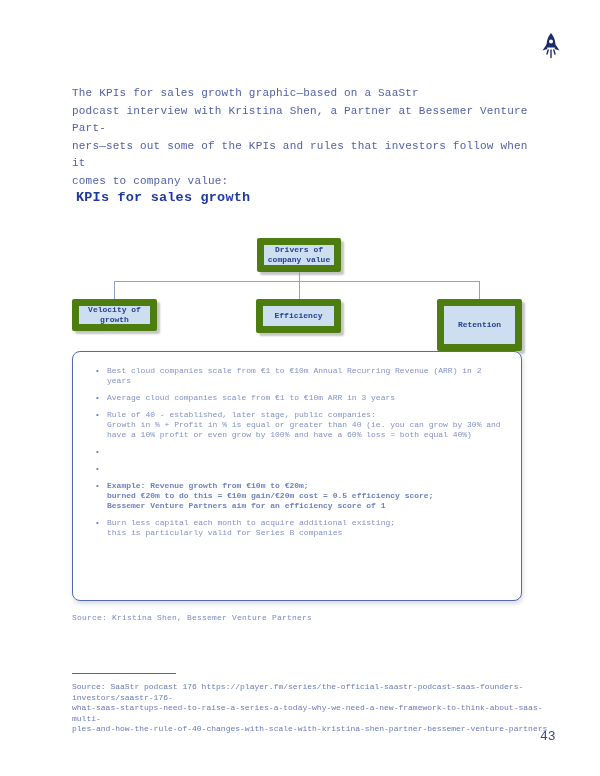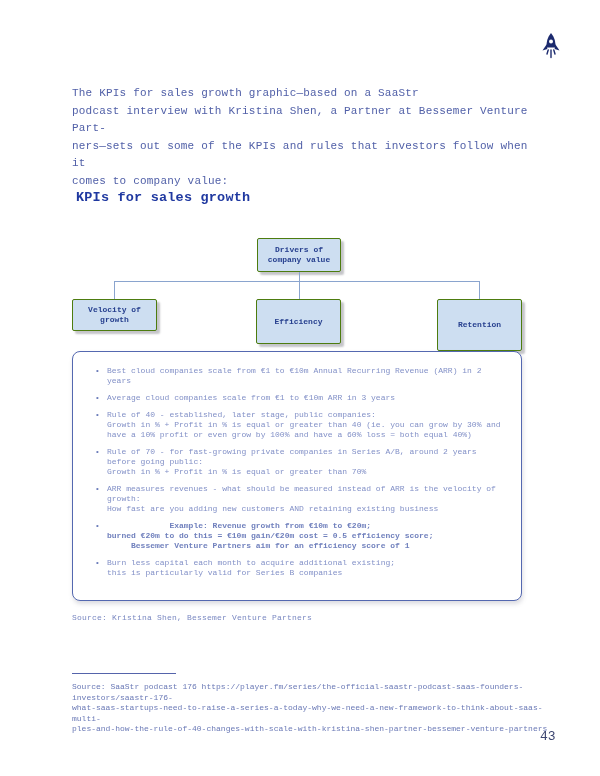--- a/index.html
+++ b/index.html
@@ -14,47 +14,47 @@
     position:absolute; left:72px; top:74px; width:474px;
     font-size:11px; line-height:17.5px; letter-spacing:0.2px;
     color:#5160a8; white-space:pre-line;
   }
   .heading {
     position:absolute; left:76px; top:179px;
     font-size:13.5px; font-weight:bold; letter-spacing:0.2px;
     color:#1f38a0;
   }
   .node {
-    position:absolute; background:#cddef1; border:1px solid #4d7c0f;
+    position:absolute; background:#cddef1; border:7px solid #4d7c0f;
     border-radius:2px; box-shadow:3px 3px 2px rgba(110,110,120,0.40);
     display:flex; align-items:center; justify-content:center; text-align:center;
     font-size:8px; font-weight:bold; line-height:10px; color:#27408f;
     white-space:pre-line;
   }
   .root-node       { left:257px; top:227px; width:84px; height:34px; }
   .child-velocity  { left:72px;  top:288px; width:85px; height:32px; }
-  .child-efficiency{ left:256px; top:288px; width:85px; height:45px; }
+  .child-efficiency{ left:256px; top:288px; width:85px; height:34px; }
   .child-retention { left:437px; top:288px; width:85px; height:52px; }
   .connector { position:absolute; background:#8aa4ce; }
   .c-v-root { left:299px; top:261px; width:1px;  height:9px; }
   .c-h      { left:114px; top:270px; width:366px; height:1px; }
   .c-v-1    { left:114px; top:270px; width:1px;  height:18px; }
   .c-v-2    { left:299px; top:270px; width:1px;  height:18px; }
   .c-v-3    { left:479px; top:270px; width:1px;  height:18px; }
   .kpi-box {
     position:absolute; left:72px; top:340px; width:450px; height:250px;
     background:#ffffff; border:1px solid #5468b0; border-radius:8px;
     box-shadow:1px 3px 4px rgba(120,120,140,0.25);
     padding:14px 16px 10px 20px;
   }
   .kpi-box ul { list-style:none; display:flex; flex-direction:column; gap:7px; }
   .kpi-box li { display:flex; font-size:8px; line-height:10px; color:#8290c7; }
   .marker { flex:0 0 14px; width:14px; padding-left:2px; color:#6b7cba; }
   .b-text { white-space:pre-line; }
-  .b-bold { display:block; white-space:pre-line; font-weight:bold; color:#7080bd;text-align:center; }
+  .b-bold { display:block; white-space:pre-line; font-weight:bold; color:#7080bd; }
   .source { position:absolute; left:72px; top:602px; font-size:8px; color:#7b89c2; letter-spacing:0.2px; }
   .rule   { position:absolute; left:72px; top:662px; width:104px; height:1px; background:#5564ab; }
   .footnote {
     position:absolute; left:72px; top:671px; width:478px;
     font-size:8px; line-height:10.5px; color:#6a79b6; white-space:pre-line;
   }
   .pagenum { position:absolute; left:540px; top:718px; font-size:13px; color:#3b4570; }
 </style>
 </head>
 <body>
@@ -116,33 +116,23 @@
         <span class="marker">•</span>
         <span>
           <span class="b-text">Rule of 40 - established, later stage, public companies:
 Growth in % + Profit in % is equal or greater than 40 (ie. you can grow by 30% and
 have a 10% profit or even grow by 100% and have a 60% loss = both equal 40%)</span>
           <span class="b-bold"></span>
         </span>
       </li>
       <li>
         <span class="marker">•</span>
-        <span>
-          <span class="b-text">Rule of 70 - for fast-growing private companies in Series A/B, around 2 years before going public:
-Growth in % + Profit in % is equal or greater than 70%</span>
-          <span class="b-bold"></span>
-        </span>
       </li>
       <li>
         <span class="marker">•</span>
-        <span>
-          <span class="b-text">ARR measures revenues - what should be measured instead of ARR is the velocity of growth:
-How fast are you adding new customers AND retaining existing business</span>
-          <span class="b-bold"></span>
-        </span>
       </li>
       <li>
         <span class="marker">•</span>
         <span>
           <span class="b-bold">Example: Revenue growth from €10m to €20m;
 burned €20m to do this = €10m gain/€20m cost = 0.5 efficiency score;
 Bessemer Venture Partners aim for an efficiency score of 1</span>
         </span>
       </li>
       <li>

